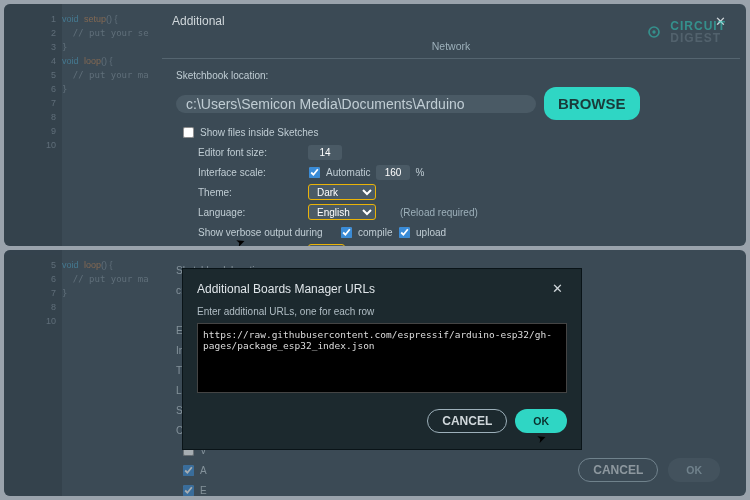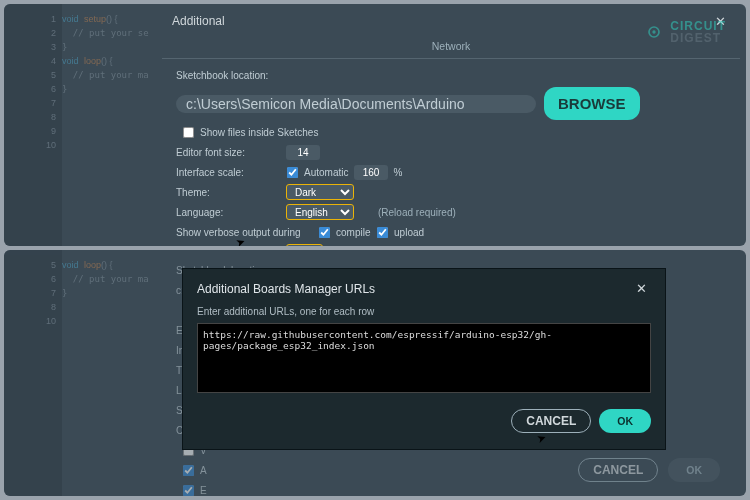--- a/index.html
+++ b/index.html
@@ -19,39 +19,39 @@
   .pref-header { display: flex; align-items: center; height: 26px; padding: 0 10px; }
   .pref-title { color: #d0d7db; font-size: 12px; flex: 1; }
   .close-x { color: #d0d7db; font-size: 13px; cursor: pointer; padding: 0 4px; }
   
   .tabs { display: flex; justify-content: center; border-bottom: 1px solid #556570; }
   .tab { font-size: 10.5px; color: #9db0ba; padding: 6px 14px; cursor: pointer; }
   .tab.active { color: #d0d7db; border: 1px solid #556570; border-bottom: none; border-radius: 3px 3px 0 0; margin-bottom: -1px; background: #3b4a55; }
   
   .form-body { padding: 8px 14px; }
   .form-row { display: flex; align-items: center; font-size: 10px; color: #c0cdd4; margin-bottom: 4px; min-height: 16px; }
-  .form-label { width: 110px; flex-shrink: 0; }
+  .form-label { width: 110px; flex-shrink: 0; margin-left: 22px; }
   .text-input { background: #4a5a65; border: none; border-radius: 10px; color: #c0cdd4; font-size: 14px; padding: 3px 10px; height: 18px; }
   .path-input { width: 360px; }
   .browse-btn { margin-left: 8px; background: #2fd6c4; color: #1a3b3a; border: none; border-radius: 12px; padding: 8px 14px; font-size: 15px; font-weight: 700; cursor: pointer; }
   .chk { margin-right: 5px; transform: scale(0.85); accent-color: #3a8bd6; }
   .num-input { background: #4a5a65; border: none; border-radius: 3px; color: #fff; width: 34px; padding: 2px 5px; font-size: 10px; text-align: center; }
   .sel { background: #4a5a65; border: 1px solid #eab308; border-radius: 3px; color: #fff; font-size: 10px; padding: 1px 4px; height: 16px; }
   .reload { margin-left: 24px; color: #9db0ba; font-size: 10px; }
   .indent { padding-left: 6px; }
   
   .logo { position: absolute; right: 14px; top: 12px; display: flex; align-items: center; gap: 6px; color: #2fd6c4; opacity: 0.5; }
   .logo-text { font-size: 12px; font-weight: 700; letter-spacing: 1px; line-height: 1; }
   .logo-sub { color: #6a7a85; }
   
   
   .overlay-dim { position: absolute; left: 158px; top: 4px; right: 6px; bottom: 4px; background: #3b4a55; }
   .partial-form { padding: 8px 14px; opacity: 0.55; }
   
-  .modal { position: absolute; left: 178px; top: 18px; width: 484px; background: #1c292e; border: 1px solid #0a1418; padding: 12px 14px 16px 14px; }
+  .modal { position: absolute; left: 178px; top: 18px; width: 400px; background: #1c292e; border: 1px solid #0a1418; padding: 12px 14px 16px 14px; }
   .modal-hd { display: flex; align-items: center; margin-bottom: 10px; }
   .modal-title { color: #e0e6ea; font-size: 12px; flex: 1; }
   .modal-sub { color: #b0bdc4; font-size: 10px; margin-bottom: 6px; }
   .urls-textarea { width: 100%; height: 70px; background: #000; color: #ddd; border: 1px solid #444; font-size: 9.5px; padding: 5px; font-family: Consolas, monospace; resize: none; outline: none; }
   .modal-link { color: #b0bdc4; font-size: 10px; margin-top: 6px; cursor: pointer; }
   .modal-actions { display: flex; justify-content: flex-end; gap: 8px; margin-top: 12px; }
   .btn-cancel { background: transparent; border: 1.5px solid #9db0ba; color: #d0d7db; border-radius: 14px; padding: 4px 14px; font-size: 12px; font-weight: 600; cursor: pointer; }
   .btn-ok { background: #2fd6c4; border: none; color: #0a2f2c; border-radius: 14px; padding: 5px 18px; font-size: 10.5px; font-weight: 700; cursor: pointer; }
   
   .bottom-actions { position: absolute; right: 20px; bottom: 10px; display: flex; gap: 10px; opacity: 0.55; }

